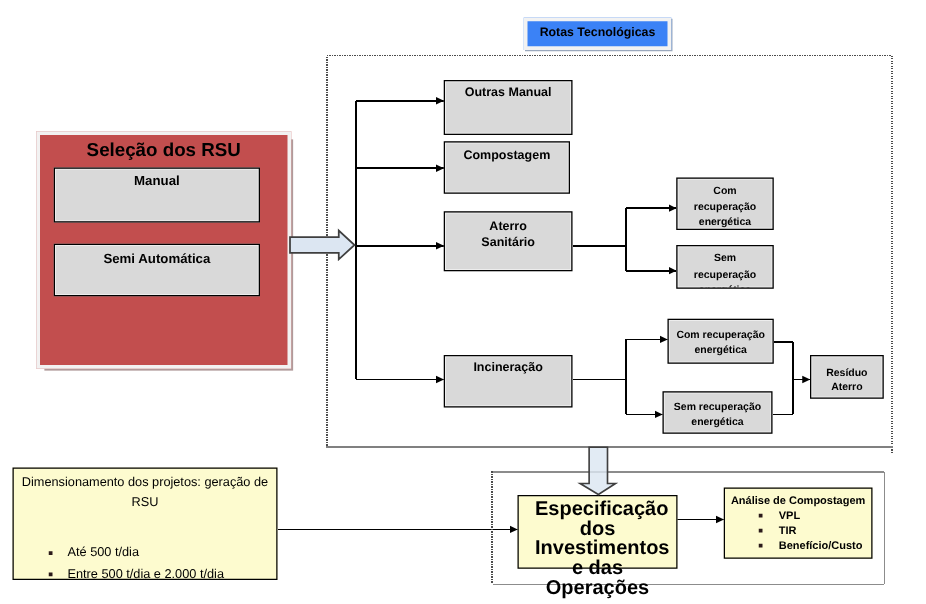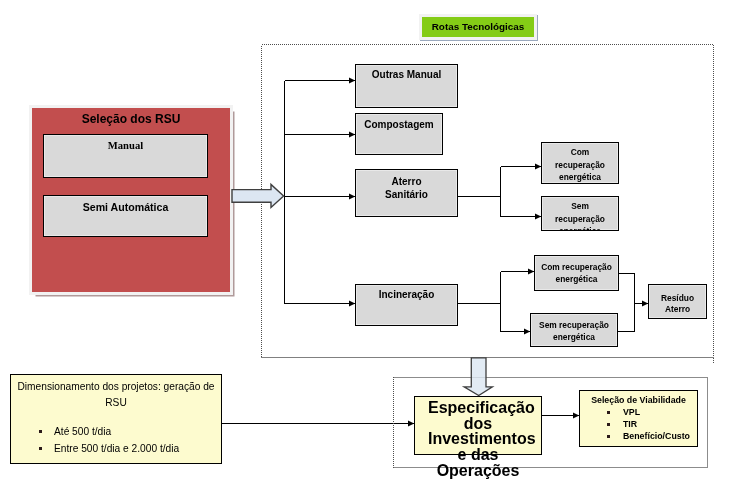--- a/index.html
+++ b/index.html
@@ -65,33 +65,33 @@
       <rect x="261.5" y="44.5" width="452" height="313" fill="none" stroke="#4d4d4d" stroke-width="1" stroke-dasharray="1,1"></rect>
       <path d="M713.5,357.5 L713.5,363.5" fill="none" stroke="#4d4d4d" stroke-width="1" stroke-dasharray="1,1"></path>
       <path d="M261,357.5 L714,357.5" stroke="#808080" stroke-width="1.2" fill="none"></path>
       <path d="M393.5,377 L393.5,467.5" fill="none" stroke="#4d4d4d" stroke-width="1" stroke-dasharray="1,1"></path>
       <path d="M394,377.5 L707.5,377.5 M707.5,377.5 L707.5,467.5 M394,467.5 L707.5,467.5" stroke="#8c8c8c" stroke-width="1" fill="none"></path>
     </g>
 
   </svg>
 
   <div class="abs redbox" style="left:29px;top:105px;width:204px;height:190px;">
-    <div class="abs" style="left:0;top:4px;width:198px;text-align:center;font-size:12px;font-weight:bold;color:#000;">Seleção dos RSU</div>
+    <div class="abs" style="left:0;top:4px;width:198px;text-align:center;font-size:15px;font-weight:bold;color:#000;">Seleção dos RSU</div>
   </div>
   <div class="abs gbox" style="left:43px;top:134px;width:165px;height:44px;font-size:10.6px;">
-    <span style="position:relative;top:-10px;font-family:Liberation Serif, serif;">Manual</span>
+    <span style="position:relative;top:-10px;">Manual</span>
   </div>
   <div class="abs gbox" style="left:43px;top:195px;width:165px;height:42px;font-size:10.6px;">
     <span style="position:relative;top:-8px;">Semi Automática</span>
   </div>
 
   <div class="abs gbox" style="left:355px;top:64px;width:103px;height:44px;font-size:10px;">
     <span style="position:relative;top:-11px;">Outras Manual</span>
   </div>
-  <div class="abs gbox" style="left:355px;top:113px;width:88px;height:42px;font-size:10px;">
+  <div class="abs gbox" style="left:355px;top:113px;width:101px;height:42px;font-size:10px;">
     <span style="position:relative;top:-9px;">Compostagem</span>
   </div>
   <div class="abs gbox" style="left:355px;top:169px;width:103px;height:48px;font-size:10px;align-items:flex-start;padding-top:6px;">
     <span style="display:block;width:58px;line-height:12.8px;">Aterro Sanitário</span>
   </div>
   <div class="abs gbox" style="left:355px;top:284px;width:103px;height:42px;font-size:10px;">
     <span style="position:relative;top:-10px;">Incineração</span>
   </div>
 
   <div class="abs gbox" style="left:541px;top:142px;width:78px;height:42px;font-size:8.4px;overflow:hidden;align-items:flex-start;padding-top:3px;">
@@ -107,43 +107,43 @@
   <div class="abs gbox" style="left:530px;top:313px;width:88px;height:34px;font-size:8.4px;align-items:flex-start;padding-top:6px;">
     <span style="display:block;width:76px;line-height:11.7px;">Sem recuperação energética</span>
   </div>
 
   <div class="abs gbox" style="left:648px;top:284px;width:59px;height:35px;font-size:8.4px;align-items:center;padding-top:4px;">
     <span style="display:block;width:36px;line-height:10.8px;">Resíduo Aterro</span>
   </div>
 
   <div class="abs ybox" style="left:10px;top:374px;width:212px;height:90px;">
     <div style="padding:4px 3px 0;text-align:center;font-size:10.2px;line-height:1.55;">Dimensionamento dos projetos: geração de RSU</div>
-    <ul style="margin:12px 0 0 0;padding:0 14px 0 28px;list-style:none;">
+    <ul style="margin:23px 0 0 0;padding:0 14px 0 28px;list-style:none;">
       <li class="bl"><span>Até 500 t/dia</span></li>
       <li class="bl"><span>Entre 500 t/dia e 2.000 t/dia</span></li>
     </ul>
   </div>
 
   <div class="abs ybox" style="left:414px;top:396px;width:128px;height:59px;display:flex;align-items:flex-start;justify-content:center;text-align:center;font-size:16px;font-weight:bold;line-height:15.7px;padding-top:3px;">
     <span style="display:block;width:100px;">Especificação dos Investimentos e das Operações</span>
   </div>
 
   <div class="abs ybox" style="left:579px;top:390px;width:119px;height:57px;">
-    <div style="padding-top:4px;text-align:center;font-size:8.8px;font-weight:bold;">Seleção de Viabilidade</div>
+    <div style="padding-top:4px;text-align:center;font-size:8.8px;font-weight:bold;">Análise de Compostagem</div>
     <ul style="margin:2px 0 0 0;padding:0 0 0 27px;list-style:none;">
       <li class="vb"><span>VPL</span></li>
       <li class="vb"><span>TIR</span></li>
       <li class="vb"><span>Benefício/Custo</span></li>
     </ul>
   </div>
 
   <svg class="lay" viewBox="0 0 741 483" style="z-index:5;">
     <path d="M232,189.6 L271,189.6 L271,184.4 L283.6,196 L271,207.5 L271,202.2 L232,202.2 z" fill="#dce6f2" stroke="#3f3f3f" stroke-width="1.4" stroke-linejoin="miter"></path>
     <path d="M471.3,357.8 L486,357.8 L486,386.8 L492.4,386.8 L478.7,395.6 L464.1,386.8 L471.3,386.8 z" fill="#dce6f2" fill-opacity="0.82" stroke="#3f3f3f" stroke-width="1.3" stroke-linejoin="miter"></path>
   </svg>
 
-  <div class="abs" style="left:419px;top:14px;width:118px;height:26px;background:#84cc16;border:3px solid #f2f2f2;
+  <div class="abs" style="left:419px;top:14px;width:118px;height:26px;background:#3b82f6;border:3px solid #f2f2f2;
               box-shadow:1px 1px 0 0 #9aa8bd;
               display:flex;align-items:center;justify-content:center;font-size:9.9px;font-weight:bold;color:#000;">
     <span style="position:relative;top:-0.5px;">Rotas Tecnológicas</span>
   </div>
 
 </div>
 
 </body></html>

